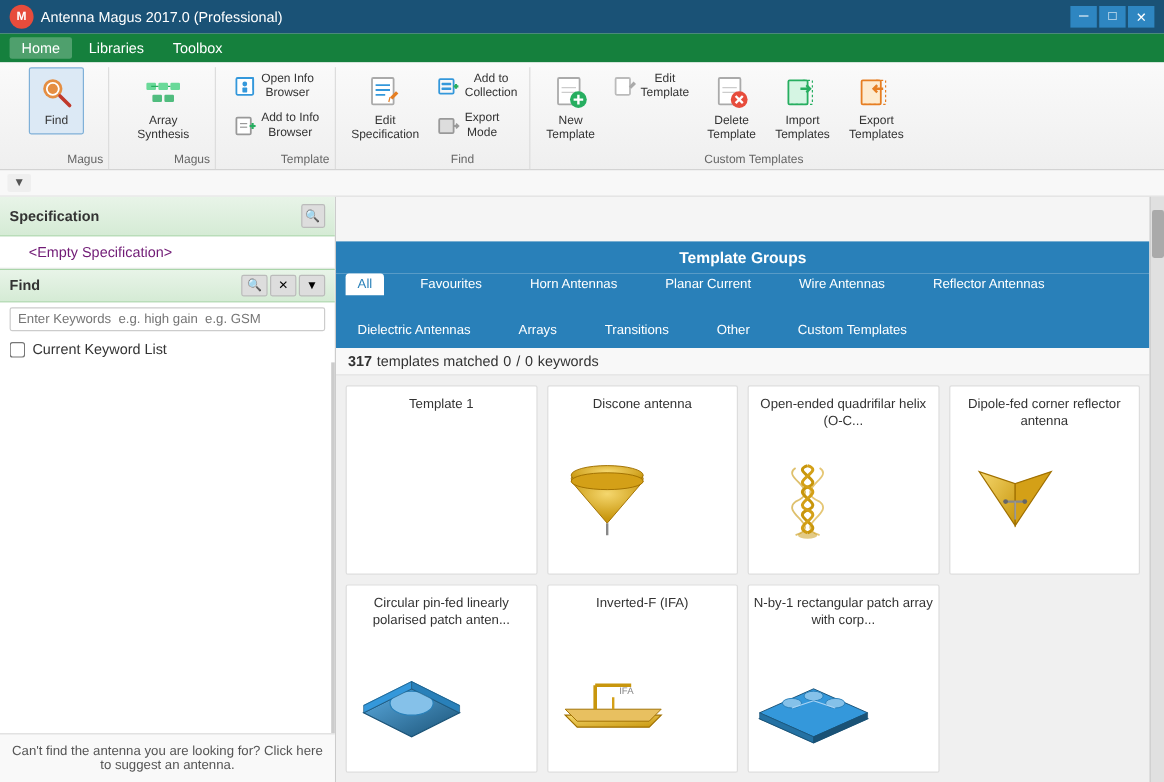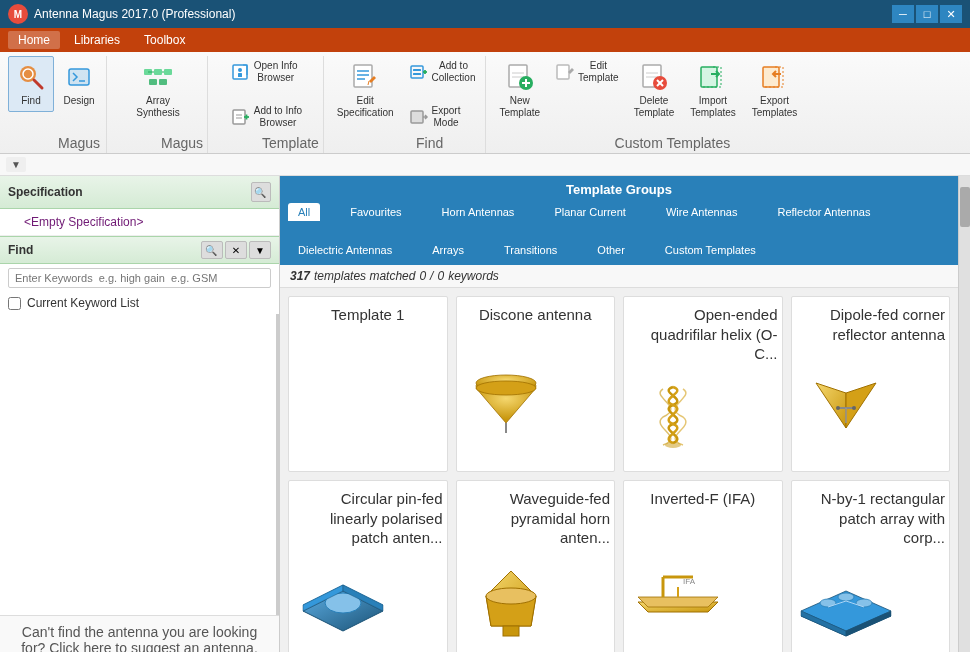--- a/index.html
+++ b/index.html
@@ -16,21 +16,21 @@
       padding: 0 8px;
       font-size: 12px;
     }
     .title-bar-left { display: flex; align-items: center; gap: 6px; }
     .title-bar-logo { width: 20px; height: 20px; background: #e74c3c; border-radius: 50%; display: flex; align-items: center; justify-content: center; color: white; font-size: 10px; font-weight: bold; }
     .title-bar-controls { display: flex; gap: 2px; }
     .title-btn { width: 22px; height: 18px; background: #2e86c1; border: none; cursor: pointer; color: white; font-size: 11px; display: flex; align-items: center; justify-content: center; }
 
     
     .menu-bar {
-      background: #c2410c;
+      background: #15803d;
       height: 24px;
       display: flex;
       align-items: center;
       padding: 0 8px;
       gap: 4px;
     }
     .menu-item {
       color: white;
       padding: 2px 10px;
       cursor: pointer;
@@ -52,21 +52,21 @@
     .ribbon-group {
       display: flex;
       flex-direction: column;
       align-items: center;
       border-right: 1px solid #ddd;
       padding: 0 4px 2px 4px;
       min-width: fit-content;
     }
     .ribbon-group:last-child { border-right: none; }
     .ribbon-group-label {
-      font-size: 14px;
+      font-size: 10px;
       color: #666;
       margin-top: auto;
       padding-top: 2px;
       white-space: nowrap;
       padding-left: 48px;
     }
     .ribbon-buttons {
       display: flex;
       align-items: flex-start;
       gap: 2px;
@@ -103,21 +103,21 @@
     .ribbon-btn.small {
       flex-direction: row;
       min-width: 60px;
       padding: 3px 5px;
       gap: 3px;
     }
     .ribbon-btn.small .btn-icon { width: 20px; height: 20px; margin-bottom: 0; }
     .ribbon-small-group {
       display: flex;
       flex-direction: column;
-      gap: 13px;
+      gap: 1px;
     }
 
     
     .quick-access {
       background: #f8f8f8;
       border-bottom: 1px solid #ddd;
       height: 22px;
       padding: 0 6px;
       display: flex;
       align-items: center;
@@ -208,31 +208,32 @@
     .left-panel-scroll {
       flex: 1;
       overflow-y: auto;
       border-right: 3px solid #ccc;
     }
     .left-panel-bottom {
       padding: 8px;
       border-top: 1px solid #ddd;
       background: #f9f9f9;
       text-align: center;
-      font-size: 14px;
+      font-size: 11px;
       color: #555;
       cursor: pointer;
     }
 
     
     .right-content {
       flex: 1;
       display: flex;
       flex-direction: column;
       overflow: hidden;
+      margin-top: 37px;
     }
 
     
     .template-groups-header {
       background: #2980b9;
       color: white;
       text-align: center;
       padding: 6px;
       font-size: 13px;
       font-weight: bold;
@@ -261,21 +262,20 @@
     
     .stats-bar {
       padding: 4px 10px;
       background: #f8f8f8;
       border-bottom: 1px solid #ddd;
       font-size: 12px;
       color: #333;
       display: flex;
       align-items: center;
       gap: 4px;
-      font-style: italic;
     }
     .stats-count { font-weight: bold; }
 
     
     .template-grid {
       flex: 1;
       overflow-y: auto;
       padding: 8px;
       display: grid;
       grid-template-columns: repeat(4, 1fr);
@@ -287,22 +287,22 @@
       border: 1px solid #ddd;
       border-radius: 2px;
       cursor: pointer;
       display: flex;
       flex-direction: column;
       align-items: center;
       padding: 8px 4px 4px 4px;
       min-height: 130px;
     }
     .template-card-label {
-      font-size: 15px;
-      text-align: right;
+      font-size: 11px;
+      text-align: center;
       color: #333;
       margin-bottom: 4px;
       line-height: 1.3;
     }
     .template-card-img {
       flex: 1;
       width: 100%;
       display: flex;
       align-items: center;
       justify-content: flex-start;
@@ -352,31 +352,20 @@
     <div class="ribbon-buttons">
       <button class="ribbon-btn active">
         <div class="btn-icon">
           <svg width="32" height="32" viewBox="0 0 32 32">
             <circle cx="13" cy="13" r="8" fill="#e67e22" opacity="0.85"></circle>
             <line x1="19" y1="19" x2="27" y2="27" stroke="#c0392b" stroke-width="3" stroke-linecap="round"></line>
             <circle cx="13" cy="13" r="5" fill="none" stroke="white" stroke-width="1.5"></circle>
           </svg>
         </div>
         <span class="btn-label">Find</span>
-      </button>
-      <button class="ribbon-btn">
-        <div class="btn-icon">
-          <svg width="28" height="28" viewBox="0 0 28 28">
-            <rect x="4" y="6" width="20" height="16" rx="2" fill="#3498db" opacity="0.2"></rect>
-            <rect x="4" y="6" width="20" height="16" rx="2" fill="none" stroke="#3498db" stroke-width="1.5"></rect>
-            <path d="M8 10 L12 14 L8 18" fill="none" stroke="#3498db" stroke-width="1.5"></path>
-            <line x1="14" y1="18" x2="20" y2="18" stroke="#3498db" stroke-width="1.5"></line>
-          </svg>
-        </div>
-        <span class="btn-label">Design</span>
       </button>
     </div>
     <div class="ribbon-group-label">Magus</div>
   </div>
 
   <div class="ribbon-group">
     <div class="ribbon-buttons">
       <button class="ribbon-btn">
         <div class="btn-icon">
           <svg width="32" height="32" viewBox="0 0 32 32">
@@ -686,41 +675,20 @@
 
             <ellipse cx="50" cy="42" rx="18" ry="10" fill="#85c1e9" stroke="#2980b9" stroke-width="1"></ellipse>
 
             <path d="M10 44 L50 24 L90 44" fill="none" stroke="#2980b9" stroke-width="1"></path>
             <path d="M10 44 L10 50 L50 30 L50 24 Z" fill="#3498db" stroke="#1a5276" stroke-width="0.5"></path>
             <path d="M90 44 L90 50 L50 30 L50 24 Z" fill="#2980b9" stroke="#1a5276" stroke-width="0.5"></path>
           </svg>
         </div>
       </div>
 
-      <div class="template-card">
-        <div class="template-card-label">Waveguide-fed pyramidal horn anten...</div>
-        <div class="template-card-img">
-          <svg width="100" height="80" viewBox="0 0 100 80">
-            <defs>
-              <linearGradient id="goldGrad4" x1="0%" y1="0%" x2="100%" y2="100%">
-                <stop offset="0%" stop-color="#f5d76e"></stop>
-                <stop offset="100%" stop-color="#c8960c"></stop>
-              </linearGradient>
-            </defs>
-
-            <path d="M30 65 L25 35 L50 10 L75 35 L70 65 Z" fill="url(#goldGrad4)" stroke="#a07000" stroke-width="1"></path>
-
-            <path d="M30 65 L70 65 L75 35 L25 35 Z" fill="#d4a017" stroke="#a07000" stroke-width="1"></path>
-
-            <ellipse cx="50" cy="35" rx="25" ry="8" fill="#e8c060" stroke="#a07000" stroke-width="1"></ellipse>
-
-            <rect x="42" y="65" width="16" height="10" fill="#c8960c" stroke="#a07000" stroke-width="1"></rect>
-          </svg>
-        </div>
-      </div>
 
       <div class="template-card">
         <div class="template-card-label">Inverted-F (IFA)</div>
         <div class="template-card-img">
           <svg width="100" height="80" viewBox="0 0 100 80">
             <defs>
               <linearGradient id="goldGrad5" x1="0%" y1="0%" x2="100%" y2="100%">
                 <stop offset="0%" stop-color="#f5d76e"></stop>
                 <stop offset="100%" stop-color="#c8960c"></stop>
               </linearGradient>

